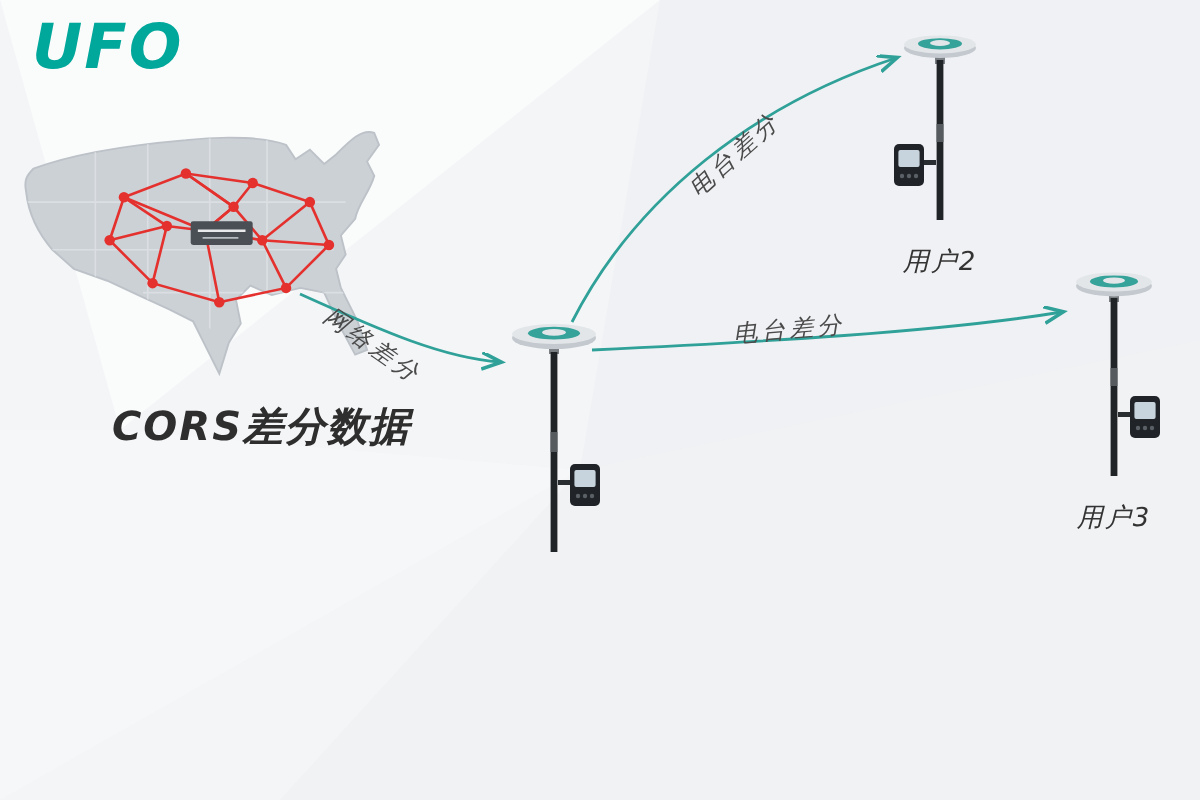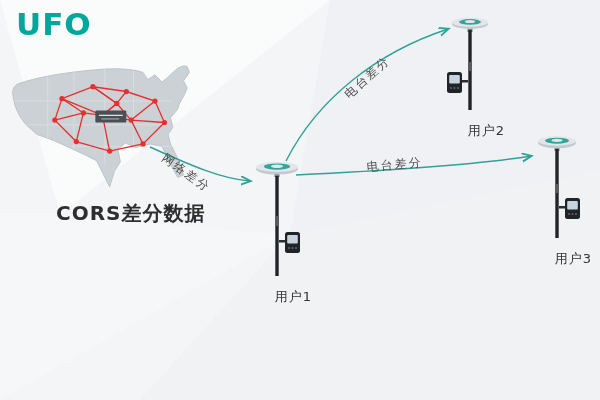--- a/index.html
+++ b/index.html
@@ -1,31 +1,31 @@
 <!DOCTYPE html>
 <html><head>
 <meta charset="utf-8">
 <style>
   html,body{margin:0;padding:0;}
   body{font-family:"DejaVu Sans","Liberation Sans",sans-serif;}
-  .canvas{position:relative;width:600px;height:400px;overflow:hidden;background:#f4f5f7;}
+  .canvas{position:relative;width:600px;height:400px;overflow:hidden;background:#f4f5f7;font-style:italic;}
   .bg{position:absolute;left:0;top:0;}
   .logo{position:absolute;left:16px;top:6px;font-size:31px;font-weight:900;
         color:#00a79b;letter-spacing:1px;}
   .map-wrap{position:absolute;left:0px;top:50px;width:205px;height:145px;}
   .map-caption{position:absolute;left:56px;top:200px;font-size:20px;font-weight:700;
         color:#2e2e2e;letter-spacing:1px;white-space:nowrap;}
   .arrows{position:absolute;left:0;top:0;}
   .arrow-label{position:absolute;font-size:12px;color:#4a4a4a;letter-spacing:2px;
         white-space:nowrap;transform-origin:left top;}
   .al1{left:168px;top:150px;transform:rotate(35deg);}
   .al2{left:341px;top:90px;transform:rotate(-42deg);}
   .al3{left:366px;top:159px;transform:rotate(-5deg);}
   .device{position:absolute;}
-  .dev-label{width:70px;text-align:right;font-size:13px;color:#333;
+  .dev-label{width:70px;text-align:center;font-size:13px;color:#333;
         letter-spacing:1px;margin-top:4px;}
   .d1{left:242px;top:158px;}
   .d2{left:435px;top:14px;}
   .d3{left:522px;top:132px;}
 </style>
 </head>
 <body>
 
 <div class="canvas">
 
@@ -118,21 +118,20 @@
       <rect x="33.3" y="58" width="3.4" height="10" fill="#565b60"></rect>
       <g>
         <rect x="37" y="82" width="8" height="2.5" fill="#2b2e31"></rect>
         <rect x="43" y="74" width="15" height="21" rx="2.5" fill="#202428"></rect>
         <rect x="45.2" y="77" width="10.6" height="8.5" rx="1" fill="#c8d4dd"></rect>
         <circle cx="47" cy="90" r="1.1" fill="#5a6066"></circle>
         <circle cx="50.5" cy="90" r="1.1" fill="#5a6066"></circle>
         <circle cx="54" cy="90" r="1.1" fill="#5a6066"></circle>
       </g>
     </svg>
-    <div class="dev-label">用户1</div>
   </div>
 
   <div class="device d2">
     <svg width="70" height="100" viewBox="0 0 70 100">
       <rect x="32.5" y="12" width="5" height="6" fill="#7a7f84"></rect>
       <g>
         <ellipse cx="35" cy="10" rx="18" ry="5" fill="#c3c9ce"></ellipse>
         <ellipse cx="35" cy="8.2" rx="18" ry="4.5" fill="#e2e6e9"></ellipse>
         <ellipse cx="35" cy="7.9" rx="11" ry="2.8" fill="#35a39a"></ellipse>
         <ellipse cx="35" cy="7.5" rx="5" ry="1.5" fill="#e2e6e9"></ellipse>

